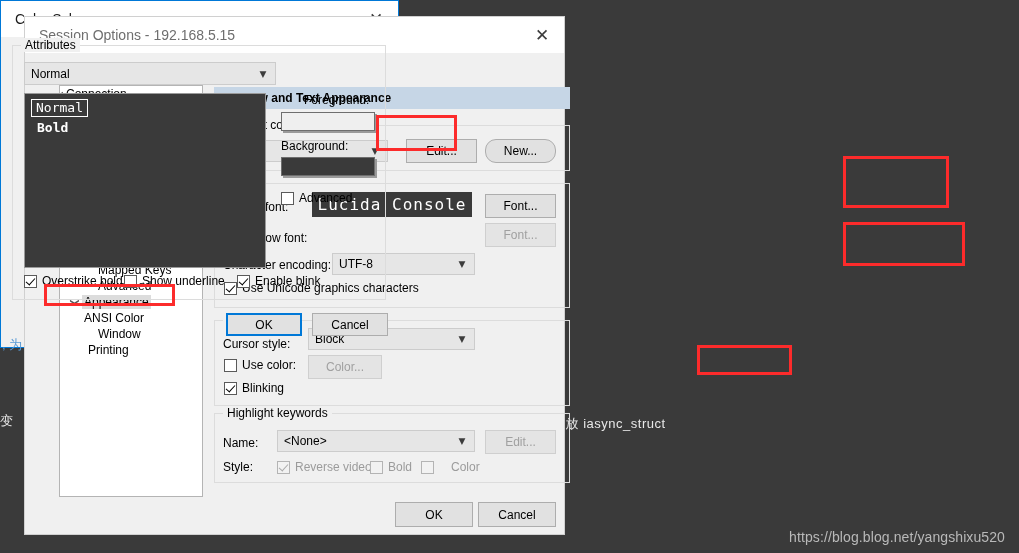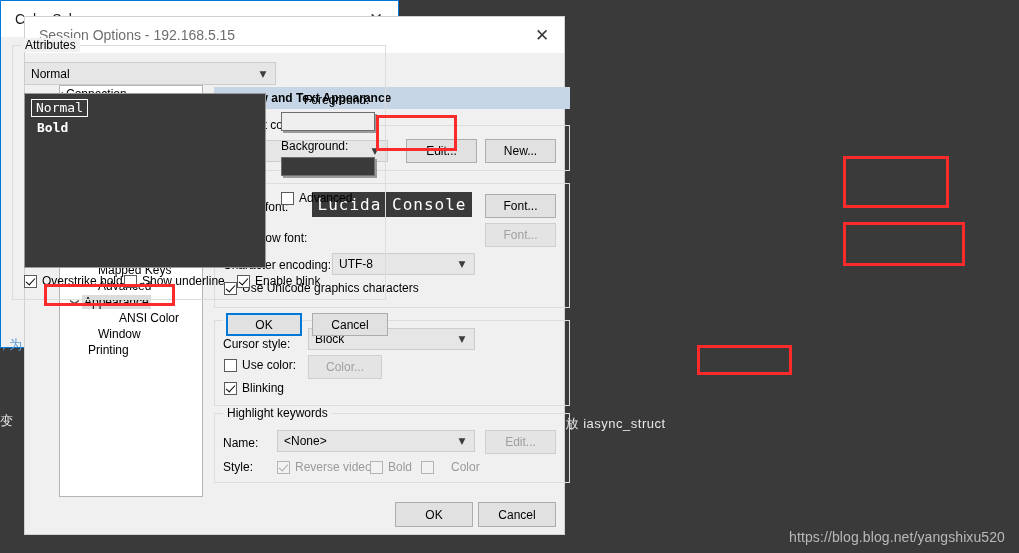--- a/index.html
+++ b/index.html
@@ -165,36 +165,36 @@
       <div class="tnode" style="padding-left: 38px;"><span class="tlabel">Advanced</span></div>
       <div class="tnode" style="padding-left: 22px;"><span class="carat" style="left: 8px; transform: rotate(90deg); display: inline-block;">❯</span><span class="tlabel">Port Forwarding</span></div>
       <div class="tnode" style="padding-left: 38px;"><span class="tlabel">Remote/X11</span></div>
       <div class="tnode" style="padding-left: 6px;"><span class="carat" style="left: -8px; transform: rotate(90deg); display: inline-block;">❯</span><span class="tlabel">Terminal</span></div>
       <div class="tnode" style="padding-left: 22px;"><span class="carat" style="left: 8px; transform: rotate(90deg); display: inline-block;">❯</span><span class="tlabel">Emulation</span></div>
       <div class="tnode" style="padding-left: 38px;"><span class="tlabel">Modes</span></div>
       <div class="tnode" style="padding-left: 38px;"><span class="tlabel">Emacs</span></div>
       <div class="tnode" style="padding-left: 38px;"><span class="tlabel">Mapped Keys</span></div>
       <div class="tnode" style="padding-left: 38px;"><span class="tlabel">Advanced</span></div>
       <div class="tnode sel" style="padding-left: 22px;"><span class="carat" style="left: 8px; transform: rotate(90deg); display: inline-block;">❯</span><span class="tlabel">Appearance</span></div>
-      <div class="tnode" style="padding-left: 59px;"><span class="tlabel">ANSI Color</span></div>
+      <div class="tnode" style="padding-left: 24px;"><span class="tlabel">ANSI Color</span></div>
       <div class="tnode" style="padding-left: 38px;"><span class="tlabel">Window</span></div>
       <div class="tnode" style="padding-left: 28px;"><span class="tlabel">Printing</span></div>
     </div>
 
   <div id="panel-header">Window and Text Appearance</div>
 
   <div class="group" style="left:189px; top:108px; width:356px; height:46px;">
     <span class="glabel">Current color scheme</span>
   </div>
   <div class="combo" style="left:197px; top:123px; width:166px;">
     <span class="val">my_</span>
     <span class="arw">▼</span>
   </div>
   <div class="btn" style="left:381px; top:122px; width:71px;">Edit...</div>
-  <div class="btn" style="left:460px; top:122px; width:71px;">New...</div>
+  <div class="btn" style="left:460px; top:122px; width:71px;border-radius:11px;">New...</div>
 
   <div class="group" style="left:189px; top:166px; width:356px; height:125px;">
     <span class="glabel">Fonts</span>
   </div>
   <div class="lbl" style="left:198px; top:183px;">Normal font:</div>
   <div id="font-sample" style="left:287px; top:175px; width:160px; height:25px;">Lucida Console</div>
   <div class="btn" style="left:460px; top:177px; width:71px;">Font...</div>
 
   <div class="chk" style="left:199px; top:214px;">
     <span class="box"></span>

